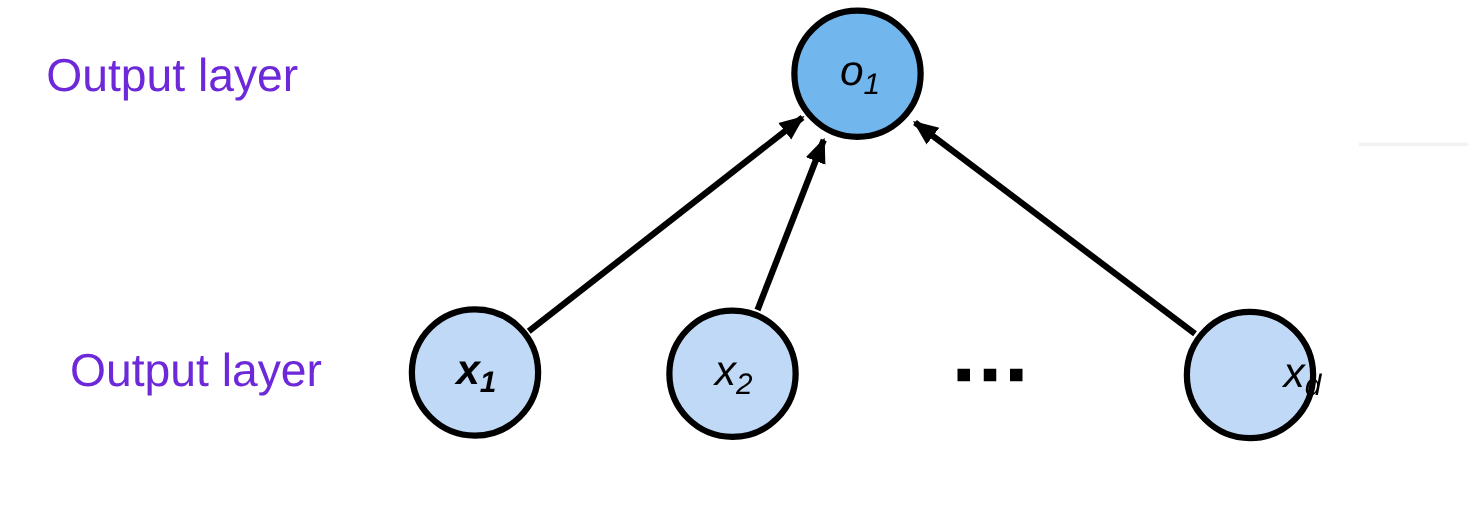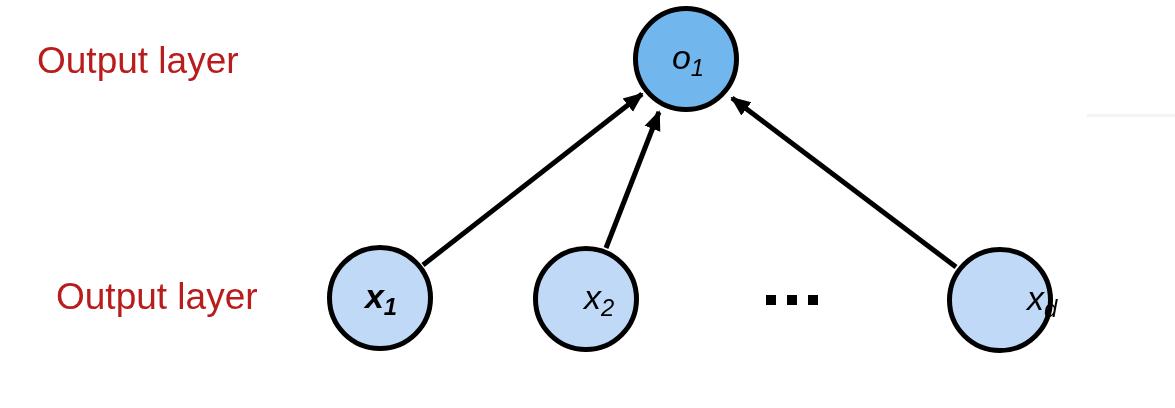--- a/index.html
+++ b/index.html
@@ -17,21 +17,21 @@
   }
   .edges-svg {
     position: absolute;
     left: 0;
     top: 0;
     width: 1175px;
     height: 408px;
   }
   .layer-label {
     position: absolute;
-    color: #b91c1c;
+    color: #6d28d9;
     font-size: 37px;
     line-height: 1;
     white-space: nowrap;
   }
   .layer-label.output { left: 37px; top: 42px; }
   .layer-label.input  { left: 56px; top: 278px; }
   .node-label {
     position: absolute;
     transform: translate(-50%, -50%);
     color: #000000;
@@ -39,21 +39,21 @@
     font-style: italic;
     line-height: 1;
     white-space: nowrap;
   }
   .node-label .sub {
     font-size: 0.70em;
     vertical-align: -0.28em;
   }
   .node-label.o1 { left: 688px; top: 60px; text-align: right; }
   .node-label.x1 { left: 381px; top: 299px; font-weight: bold; }
-  .node-label.x2 { left: 599px; top: 300px; }
+  .node-label.x2 { left: 587px; top: 300px; }
   .node-label.xd { left: 1042px; top: 301px; }
   .artifact-line {
     position: absolute;
     left: 1087px;
     top: 114px;
     width: 88px;
     height: 3px;
     background: #f3f3f3;
   }
 </style>

